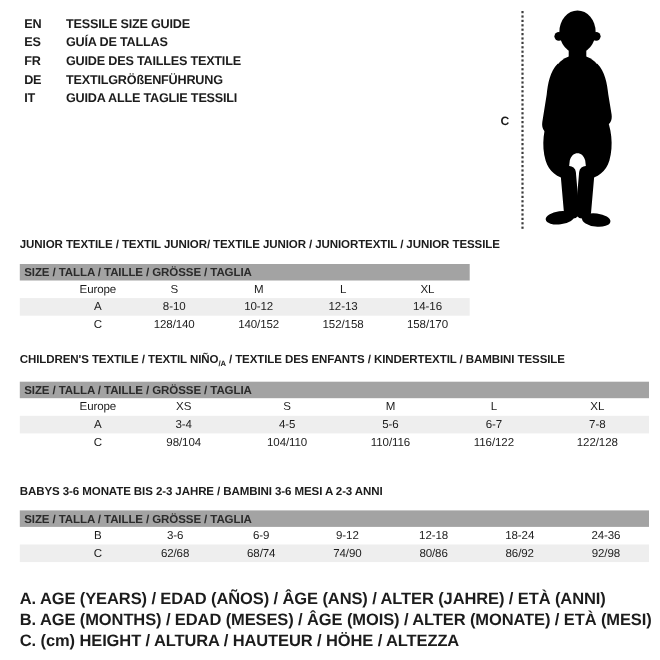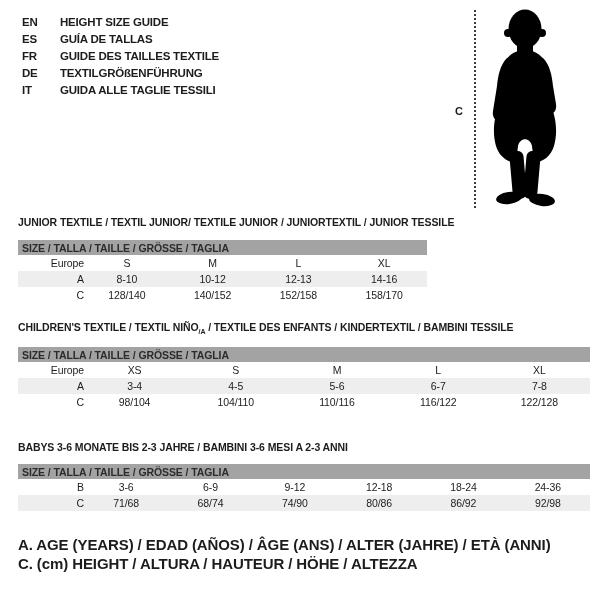--- a/index.html
+++ b/index.html
@@ -17,35 +17,35 @@
   .baby-svg{position:absolute;left:479px;top:8px;}
   
   .tbl-title{position:absolute;left:18px;font-size:10.5px;font-weight:700;letter-spacing:-0.1px;white-space:nowrap;}
   .tbl-title sub{font-size:7px;}
   
   .tbl{position:absolute;left:18px;}
   .thead{height:15px;background:#a3a3a3;display:flex;align-items:center;padding-left:4px;
          font-size:10.5px;font-weight:700;color:#2b2b2b;letter-spacing:-0.1px;}
   .trow{display:flex;height:16px;align-items:center;font-size:10.5px;letter-spacing:-0.1px;}
   .trow.alt{background:#eeeeee;}
-  .c0{width:62px;padding-left:4px;text-align:right;flex:none;}
+  .c0{width:62px;padding-left:4px;text-align:center;flex:none;margin-left:36px;}
   .cc{flex:1;text-align:center;}
   
   .footnotes{position:absolute;left:18px;top:536px;}
   .footnote{height:19px;font-size:15px;font-weight:700;letter-spacing:-0.1px;white-space:nowrap;}
 </style>
 </head>
 <body>
 
 <div id="canvas">
 
   <div class="lang-block">
     <div class="lang-row">
       <span class="lang-code">EN</span>
-      <span>HEIGHT SIZE GUIDE</span>
+      <span>TESSILE SIZE GUIDE</span>
     </div>
     <div class="lang-row">
       <span class="lang-code">ES</span>
       <span>GUÍA DE TALLAS</span>
     </div>
     <div class="lang-row">
       <span class="lang-code">FR</span>
       <span>GUIDE DES TAILLES TEXTILE</span>
     </div>
     <div class="lang-row">
@@ -141,27 +141,28 @@
       <span class="c0">B</span>
       <span class="cc">3-6</span>
       <span class="cc">6-9</span>
       <span class="cc">9-12</span>
       <span class="cc">12-18</span>
       <span class="cc">18-24</span>
       <span class="cc">24-36</span>
     </div>
     <div class="trow alt">
       <span class="c0">C</span>
-      <span class="cc">71/68</span>
+      <span class="cc">62/68</span>
       <span class="cc">68/74</span>
       <span class="cc">74/90</span>
       <span class="cc">80/86</span>
       <span class="cc">86/92</span>
       <span class="cc">92/98</span>
     </div>
   </div>
 
   <div class="footnotes">
     <div class="footnote">A. AGE (YEARS) / EDAD (AÑOS) / ÂGE (ANS) / ALTER (JAHRE) / ETÀ (ANNI)</div>
+    <div class="footnote">B. AGE (MONTHS) / EDAD (MESES) / ÂGE (MOIS) / ALTER (MONATE) / ETÀ (MESI)</div>
     <div class="footnote">C. (cm) HEIGHT / ALTURA / HAUTEUR / HÖHE / ALTEZZA</div>
   </div>
 
 </div>
 
 </body></html>

